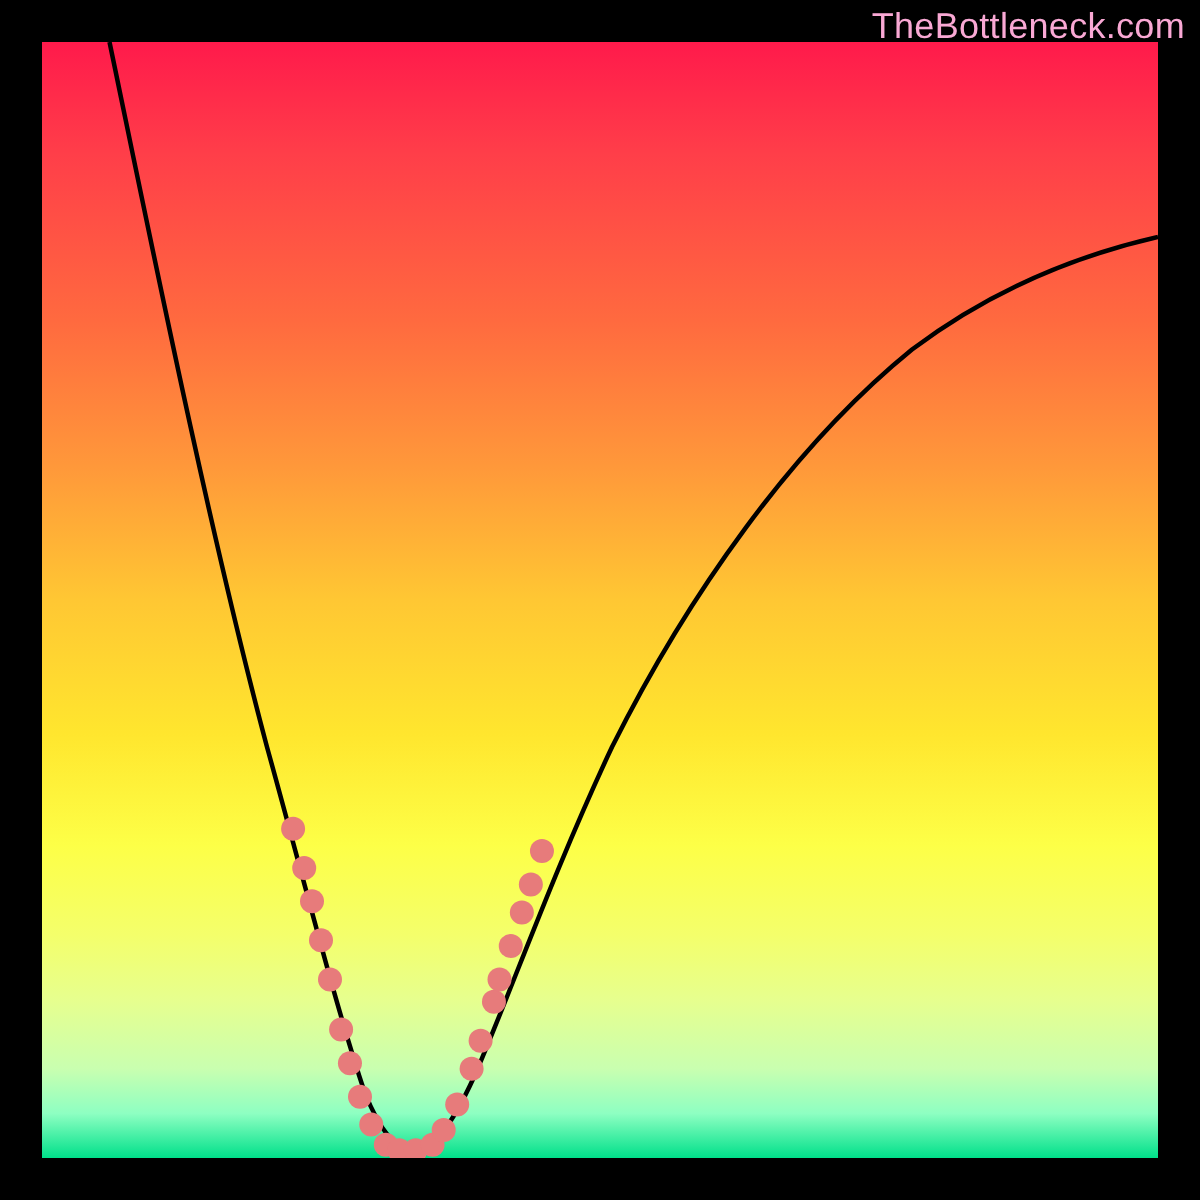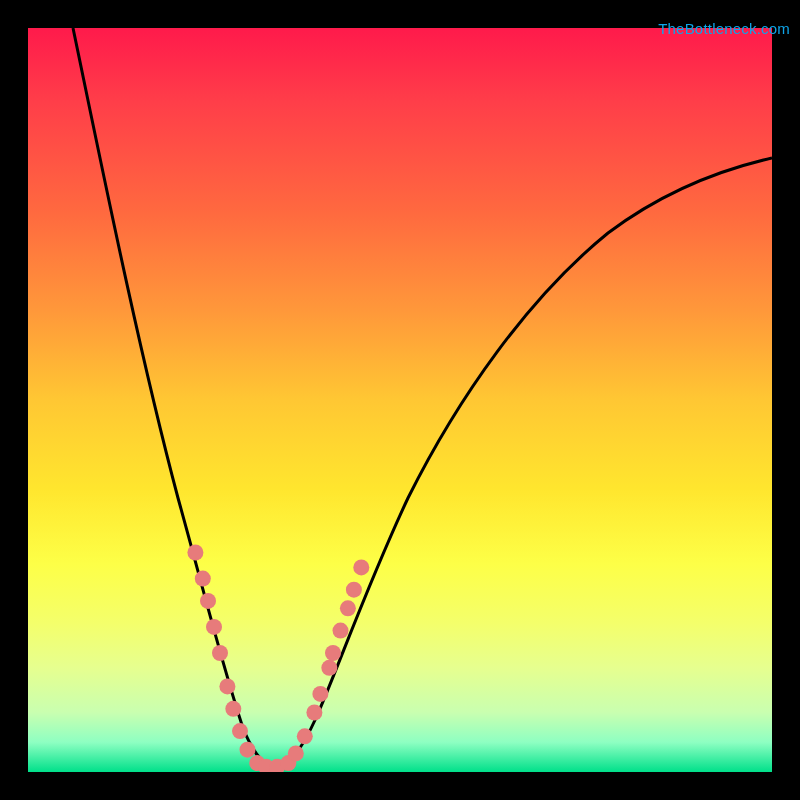--- a/index.html
+++ b/index.html
@@ -44,24 +44,24 @@
       #fdff47 72%,
       #f4ff6b 80%,
       #e6ff8f 86%,
       #c9ffb0 92%,
       #8effc2 96%,
       #00e08a 100%
     );
   }
   .watermark {
     position: absolute;
-    top: 20px;
+    top: 4px;
     right: 10px;
-    color: #0ea5e9;
-    font-size: 15px;
+    color: #f9a8d4;
+    font-size: 24px;
     letter-spacing: 0.2px;
     font-weight: 500;
     user-select: none;
   }
   svg.curves {
     position: absolute;
     left: 0;
     top: 0;
     width: 100%;
     height: 100%;

